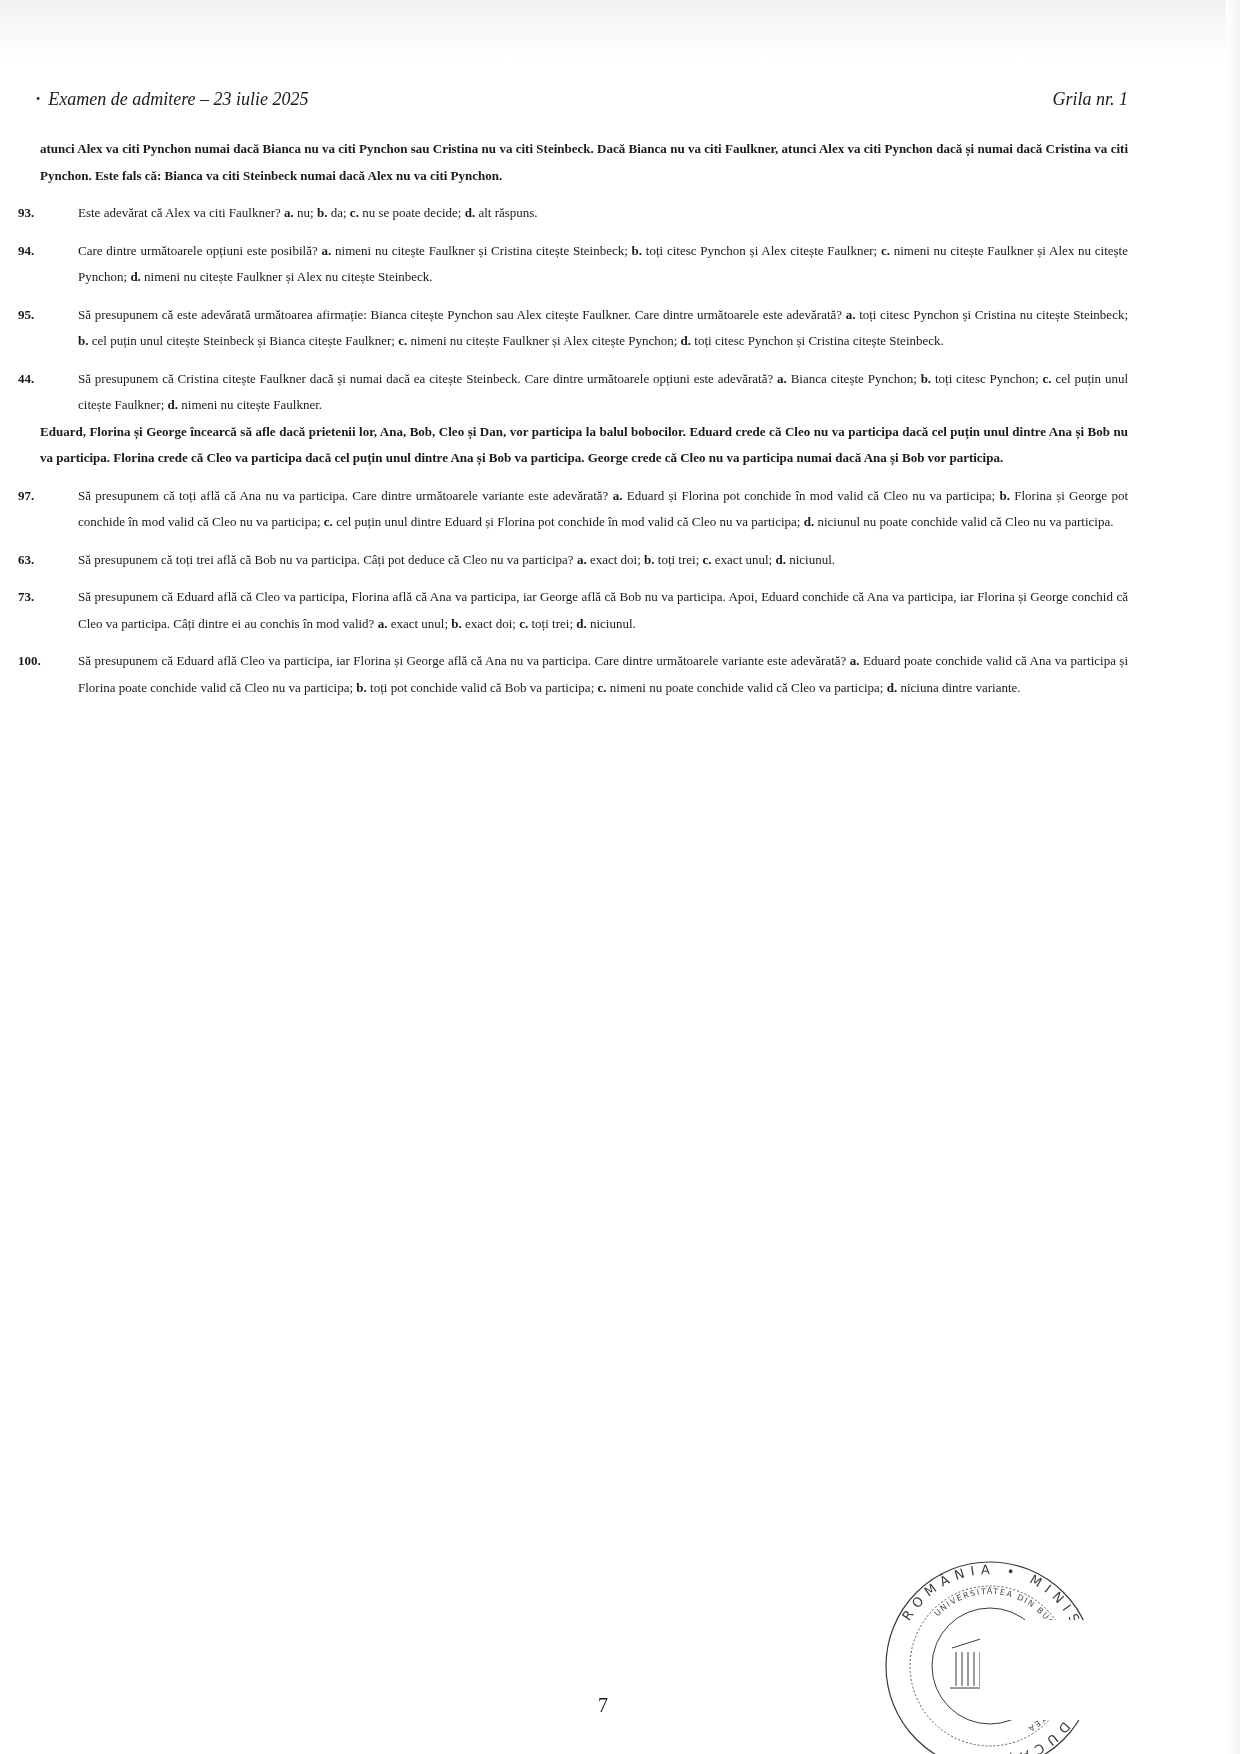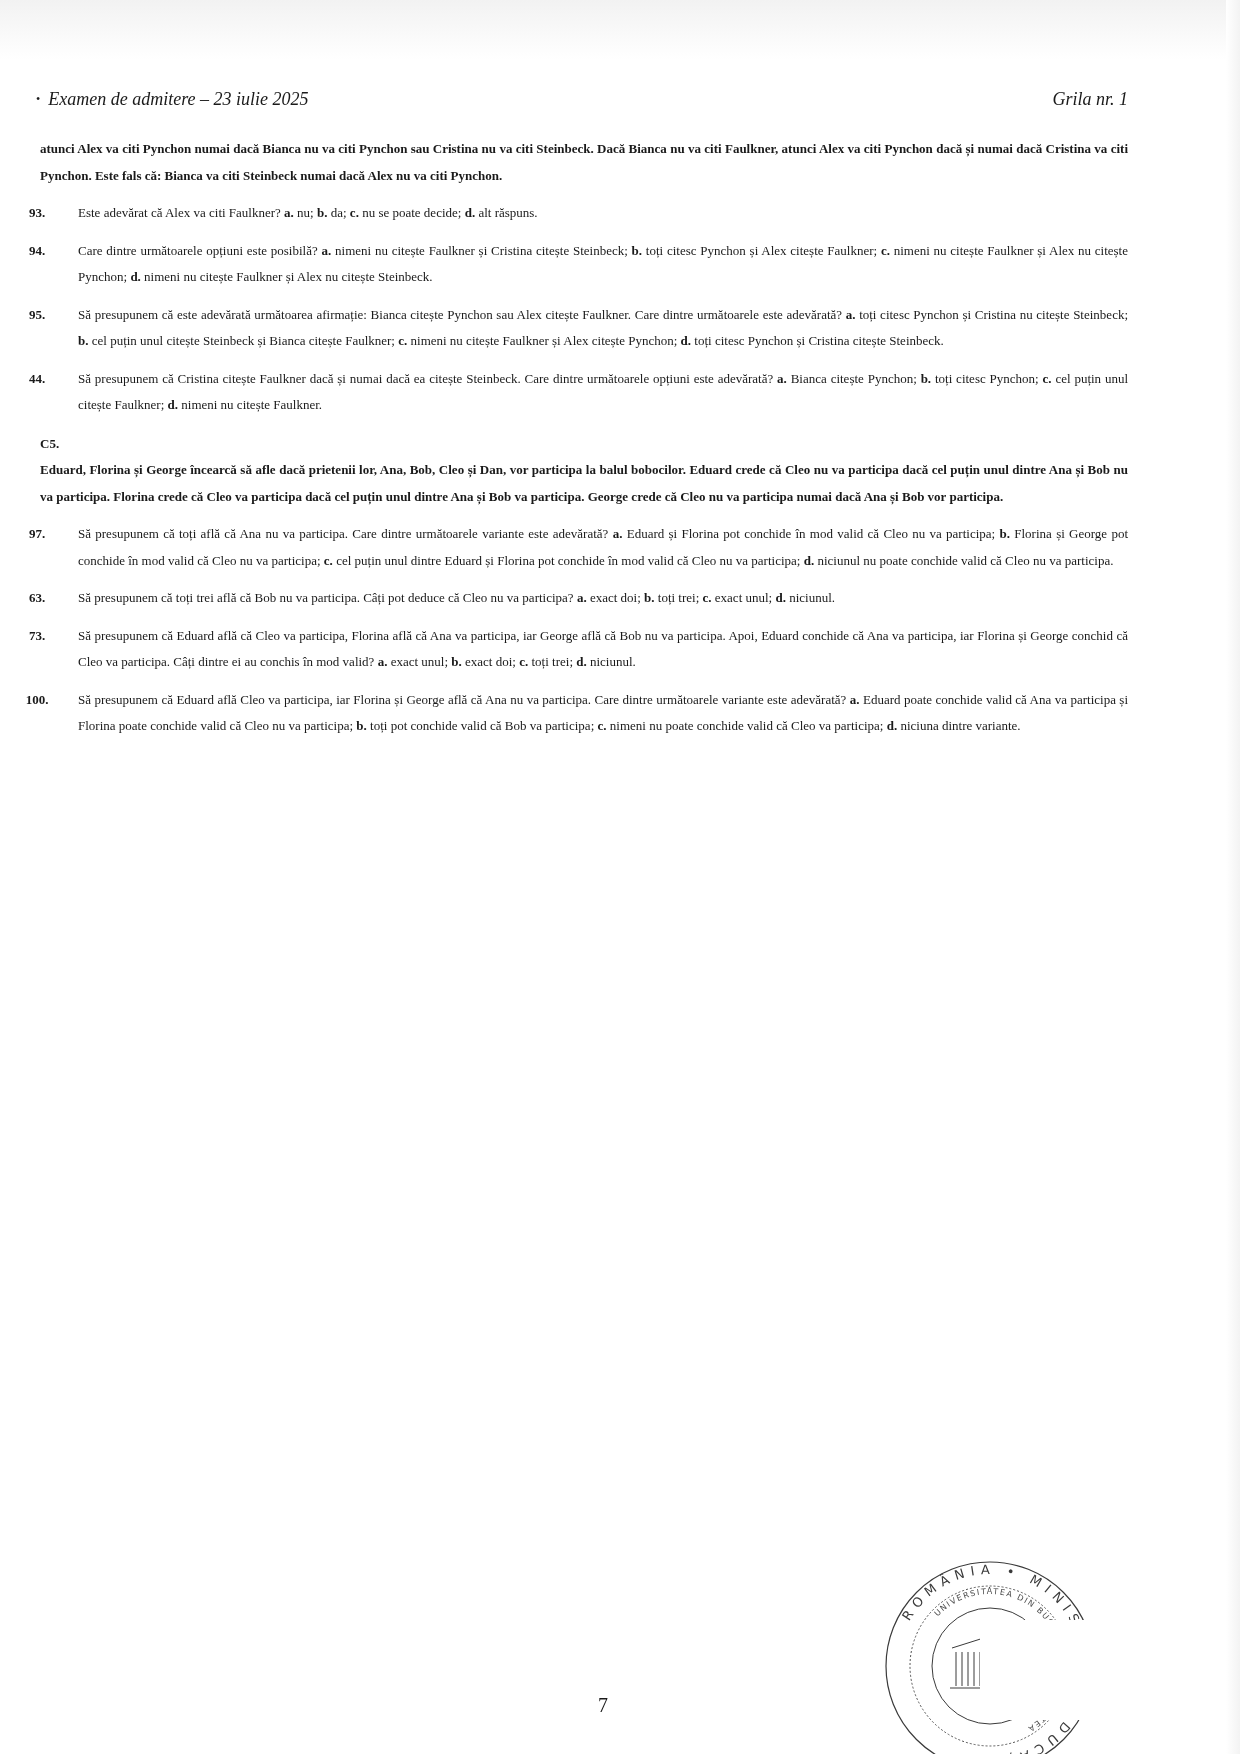--- a/index.html
+++ b/index.html
@@ -26,21 +26,21 @@
     .header .left::before { content: "\2022"; font-style: normal; font-size: 12px; margin-right: 8px; vertical-align: 2px; }
     .content {
       position: absolute; left: 40px; top: 136px; width: 1088px;
       font-size: 13px; line-height: 26.5px;
     }
     .intro { margin-left: 0; text-align: justify; font-weight: bold; }
     .q {
       display: flex; margin-top: 11px;
     }
     .q-num {
-      width: 38px; flex: 0 0 38px; text-align: center; padding-right: 0;
+      width: 38px; flex: 0 0 38px; text-align: left; padding-right: 0;
       font-weight: bold; margin-left: -22px; margin-right: 22px;
     }
     .q-body { flex: 1; text-align: justify; }
     .q-stem { font-weight: normal; }
     .opt-letter { font-weight: bold; }
     .section-label {
       font-weight: bold; margin-top: 12px; margin-left: 0;
     }
     .scenario {
       font-weight: bold; text-align: justify; margin-bottom: 2px;
@@ -83,21 +83,20 @@
       <div class="q">
         <div class="q-num">95.</div>
         <div class="q-body"><span class="q-stem">Să presupunem că este adevărată următoarea afirmație: Bianca citește Pynchon sau Alex citește Faulkner. Care dintre următoarele este adevărată?</span> <span><span class="opt-letter">a.</span> <span>toți citesc Pynchon și Cristina nu citește Steinbeck;</span></span> <span><span class="opt-letter">b.</span> <span>cel puțin unul citește Steinbeck și Bianca citește Faulkner;</span></span> <span><span class="opt-letter">c.</span> <span>nimeni nu citește Faulkner și Alex citește Pynchon;</span></span> <span><span class="opt-letter">d.</span> <span>toți citesc Pynchon și Cristina citește Steinbeck.</span></span></div>
       </div>
       <div class="q">
         <div class="q-num">44.</div>
         <div class="q-body"><span class="q-stem">Să presupunem că Cristina citește Faulkner dacă și numai dacă ea citește Steinbeck. Care dintre următoarele opțiuni este adevărată?</span> <span><span class="opt-letter">a.</span> <span>Bianca citește Pynchon;</span></span> <span><span class="opt-letter">b.</span> <span>toți citesc Pynchon;</span></span> <span><span class="opt-letter">c.</span> <span>cel puțin unul citește Faulkner;</span></span> <span><span class="opt-letter">d.</span> <span>nimeni nu citește Faulkner.</span></span></div>
       </div>
     </div>
 
-  <div class="section-label">C5.</div>
   <div class="scenario">Eduard, Florina și George încearcă să afle dacă prietenii lor, Ana, Bob, Cleo și Dan, vor participa la balul bobocilor. Eduard crede că Cleo nu va participa dacă cel puțin unul dintre Ana și Bob nu va participa. Florina crede că Cleo va participa dacă cel puțin unul dintre Ana și Bob va participa. George crede că Cleo nu va participa numai dacă Ana și Bob vor participa.</div>
 
   <div id="qs2">
       <div class="q">
         <div class="q-num">97.</div>
         <div class="q-body"><span class="q-stem">Să presupunem că toți află că Ana nu va participa. Care dintre următoarele variante este adevărată?</span> <span><span class="opt-letter">a.</span> <span>Eduard și Florina pot conchide în mod valid că Cleo nu va participa;</span></span> <span><span class="opt-letter">b.</span> <span>Florina și George pot conchide în mod valid că Cleo nu va participa;</span></span> <span><span class="opt-letter">c.</span> <span>cel puțin unul dintre Eduard și Florina pot conchide în mod valid că Cleo nu va participa;</span></span> <span><span class="opt-letter">d.</span> <span>niciunul nu poate conchide valid că Cleo nu va participa.</span></span></div>
       </div>
       <div class="q">
         <div class="q-num">63.</div>
         <div class="q-body"><span class="q-stem">Să presupunem că toți trei află că Bob nu va participa. Câți pot deduce că Cleo nu va participa?</span> <span><span class="opt-letter">a.</span> <span>exact doi;</span></span> <span><span class="opt-letter">b.</span> <span>toți trei;</span></span> <span><span class="opt-letter">c.</span> <span>exact unul;</span></span> <span><span class="opt-letter">d.</span> <span>niciunul.</span></span></div>

